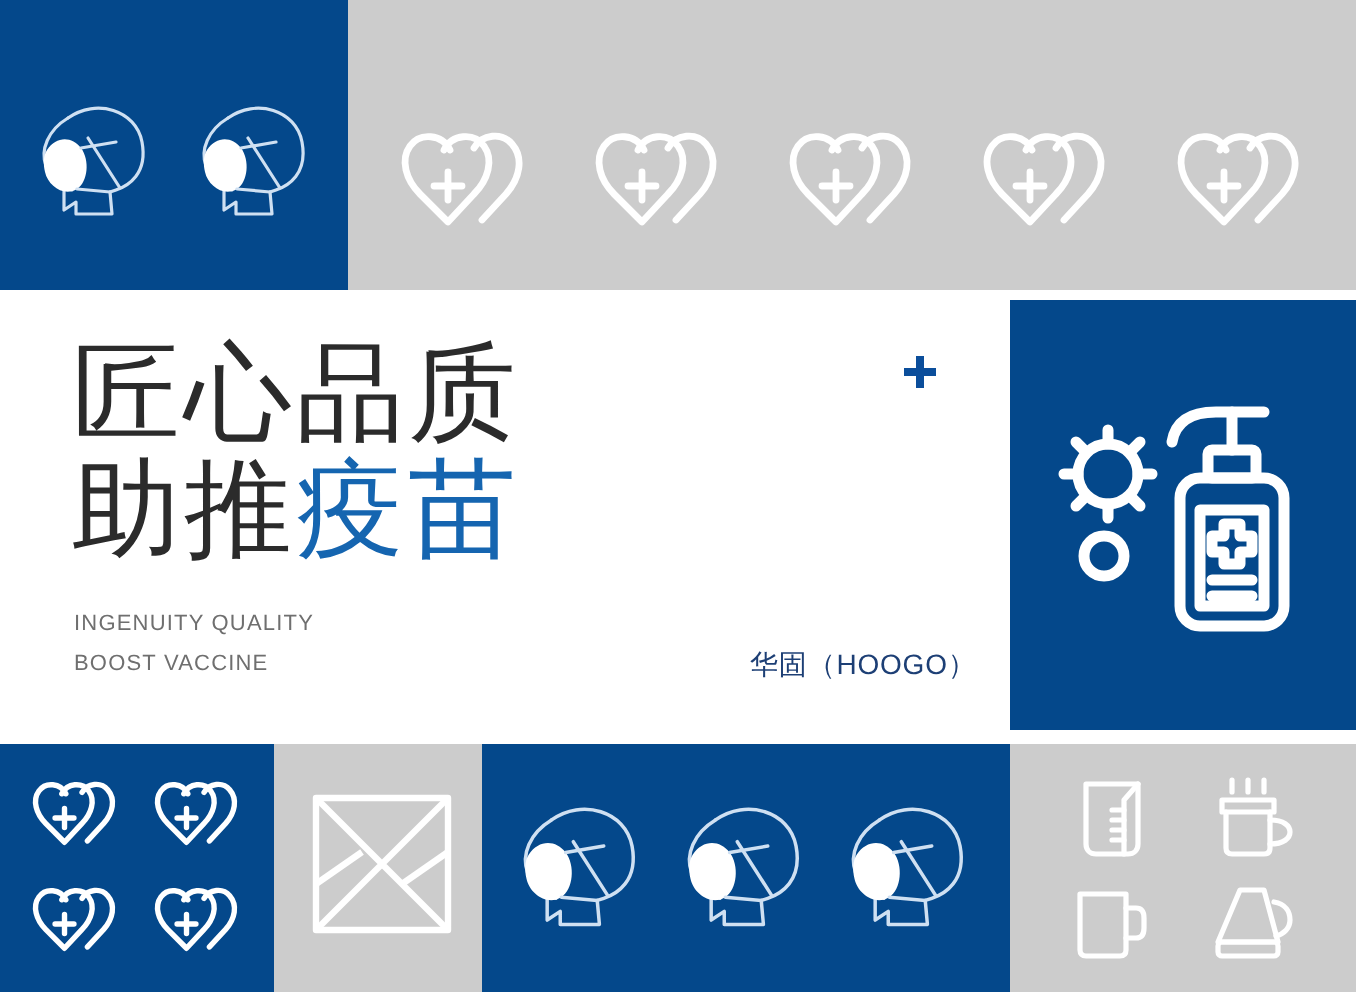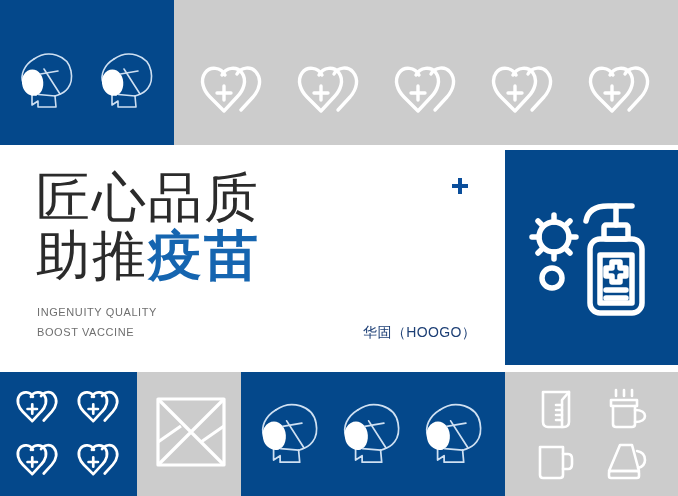--- a/index.html
+++ b/index.html
@@ -48,34 +48,34 @@
   }
   .cn-line{
     font-family:"Liberation Sans","DejaVu Sans",sans-serif;
     font-size:54px;
     line-height:58px;
     letter-spacing:2px;
     font-weight:400;
     color:#2b2b2b;
     white-space:nowrap;
   }
-  .cn-accent{color:#1565b0;font-weight:bold;}
+  .cn-accent{color:#1565b0;}
   #subhead{
     position:absolute;
     left:37px;
     top:302px;
     font-size:11px;
     line-height:20px;
     letter-spacing:.6px;
     color:#6f6f6f;
     white-space:pre-line;
   }
   #brand{
     position:absolute;
-    left:363px;
+    left:375px;
     top:324px;
     font-size:14px;
     letter-spacing:.4px;
     color:#1d3f75;
     white-space:nowrap;
   }
   #plus-mark{
     position:absolute;
     left:450px;
     top:176px;

